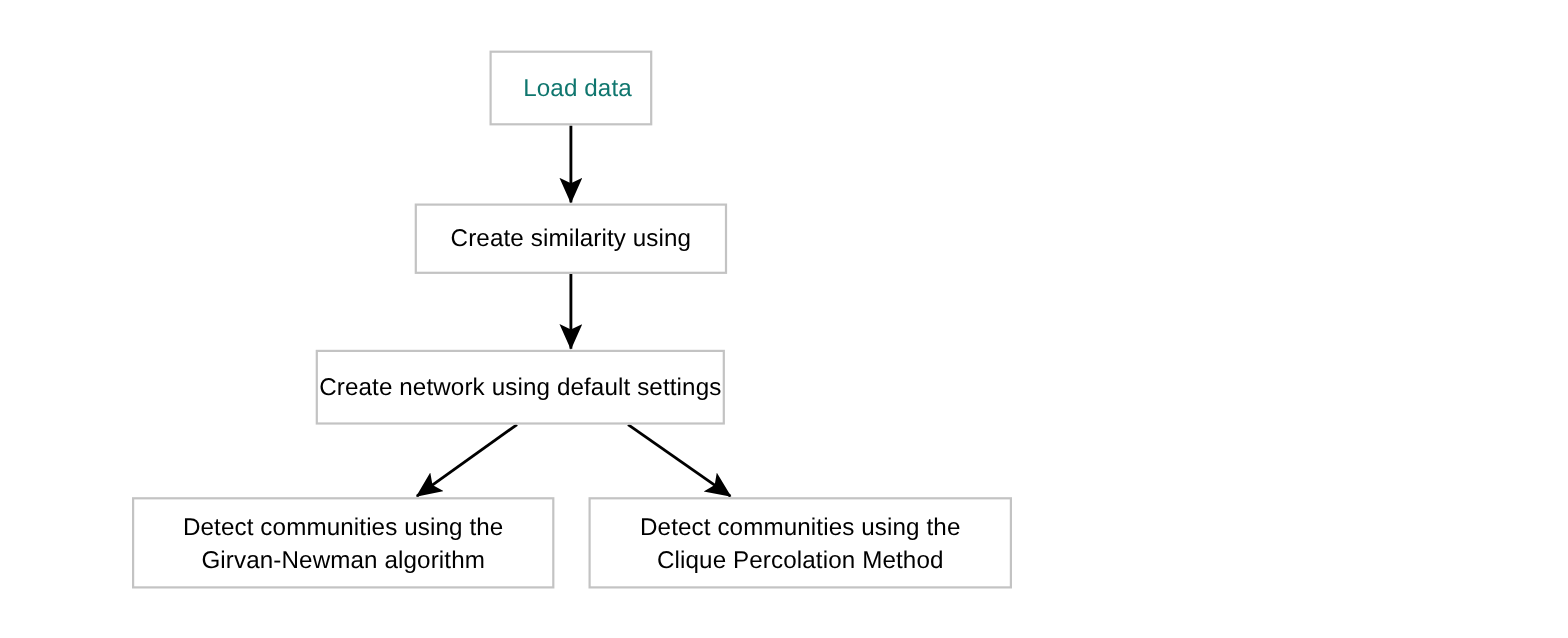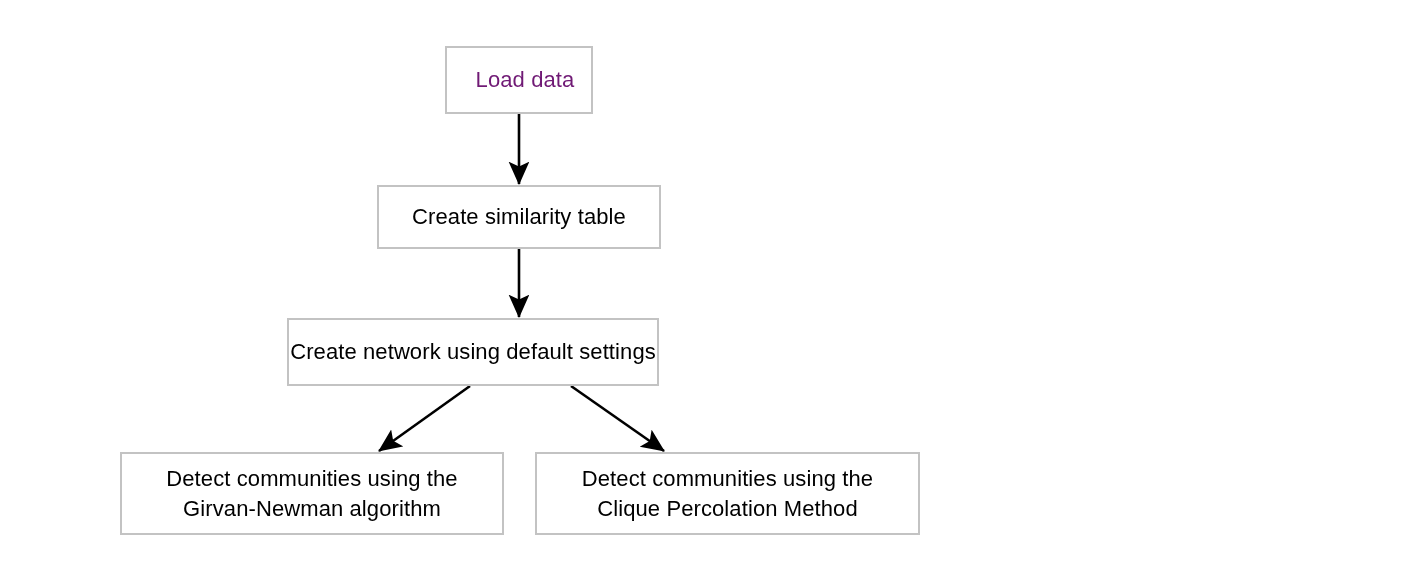--- a/index.html
+++ b/index.html
@@ -50,23 +50,23 @@
       <marker id="arrowhead" markerWidth="10" markerHeight="10" refX="8.6" refY="4" orient="auto" markerUnits="strokeWidth">
         <path d="M 0 0 L 9 4 L 0 8 L 1.9 4 Z" fill="#000000"></path>
       </marker>
     </defs>
     <line class="flow-edge" x1="519" y1="114" x2="519" y2="184" stroke="#000000" stroke-width="2.6" marker-end="url(#arrowhead)"></line>
     <line class="flow-edge" x1="519" y1="249" x2="519" y2="317" stroke="#000000" stroke-width="2.6" marker-end="url(#arrowhead)"></line>
     <line class="flow-edge" x1="470" y1="386" x2="379" y2="451" stroke="#000000" stroke-width="2.6" marker-end="url(#arrowhead)"></line>
     <line class="flow-edge" x1="571" y1="386" x2="664" y2="451" stroke="#000000" stroke-width="2.6" marker-end="url(#arrowhead)"></line>
   </svg>
 
-  <div class="flow-node" id="node-load-data" style="left: 445px; top: 46px; width: 148px; height: 68px; border-color: rgb(195, 195, 195); background: rgb(255, 255, 255); color: #701a75; padding-left: 12px;">Load data</div>
+  <div class="flow-node" id="node-load-data" style="left: 445px; top: 46px; width: 148px; height: 68px; border-color: rgb(195, 195, 195); background: rgb(255, 255, 255); color: #0f766e; padding-left: 12px;">Load data</div>
 
-  <div class="flow-node" id="node-create-similarity-table" style="left: 377px; top: 185px; width: 284px; height: 64px; border-color: rgb(195, 195, 195); background: rgb(255, 255, 255); color: rgb(0, 0, 0);">Create similarity table</div>
+  <div class="flow-node" id="node-create-similarity-table" style="left: 377px; top: 185px; width: 284px; height: 64px; border-color: rgb(195, 195, 195); background: rgb(255, 255, 255); color: rgb(0, 0, 0);">Create similarity using</div>
 
   <div class="flow-node" id="node-create-network" style="left: 287px; top: 318px; width: 372px; height: 68px; border-color: rgb(195, 195, 195); background: rgb(255, 255, 255); color: rgb(0, 0, 0);">Create network using default settings</div>
 
   <div class="flow-node" id="node-detect-girvan-newman" style="left: 120px; top: 452px; width: 384px; height: 83px; border-color: rgb(195, 195, 195); background: rgb(255, 255, 255); color: rgb(0, 0, 0);">Detect communities using the
 Girvan-Newman algorithm</div>
 
   <div class="flow-node" id="node-detect-clique-percolation" style="left: 535px; top: 452px; width: 385px; height: 83px; border-color: rgb(195, 195, 195); background: rgb(255, 255, 255); color: rgb(0, 0, 0);">Detect communities using the
 Clique Percolation Method</div>
 
 </div>

